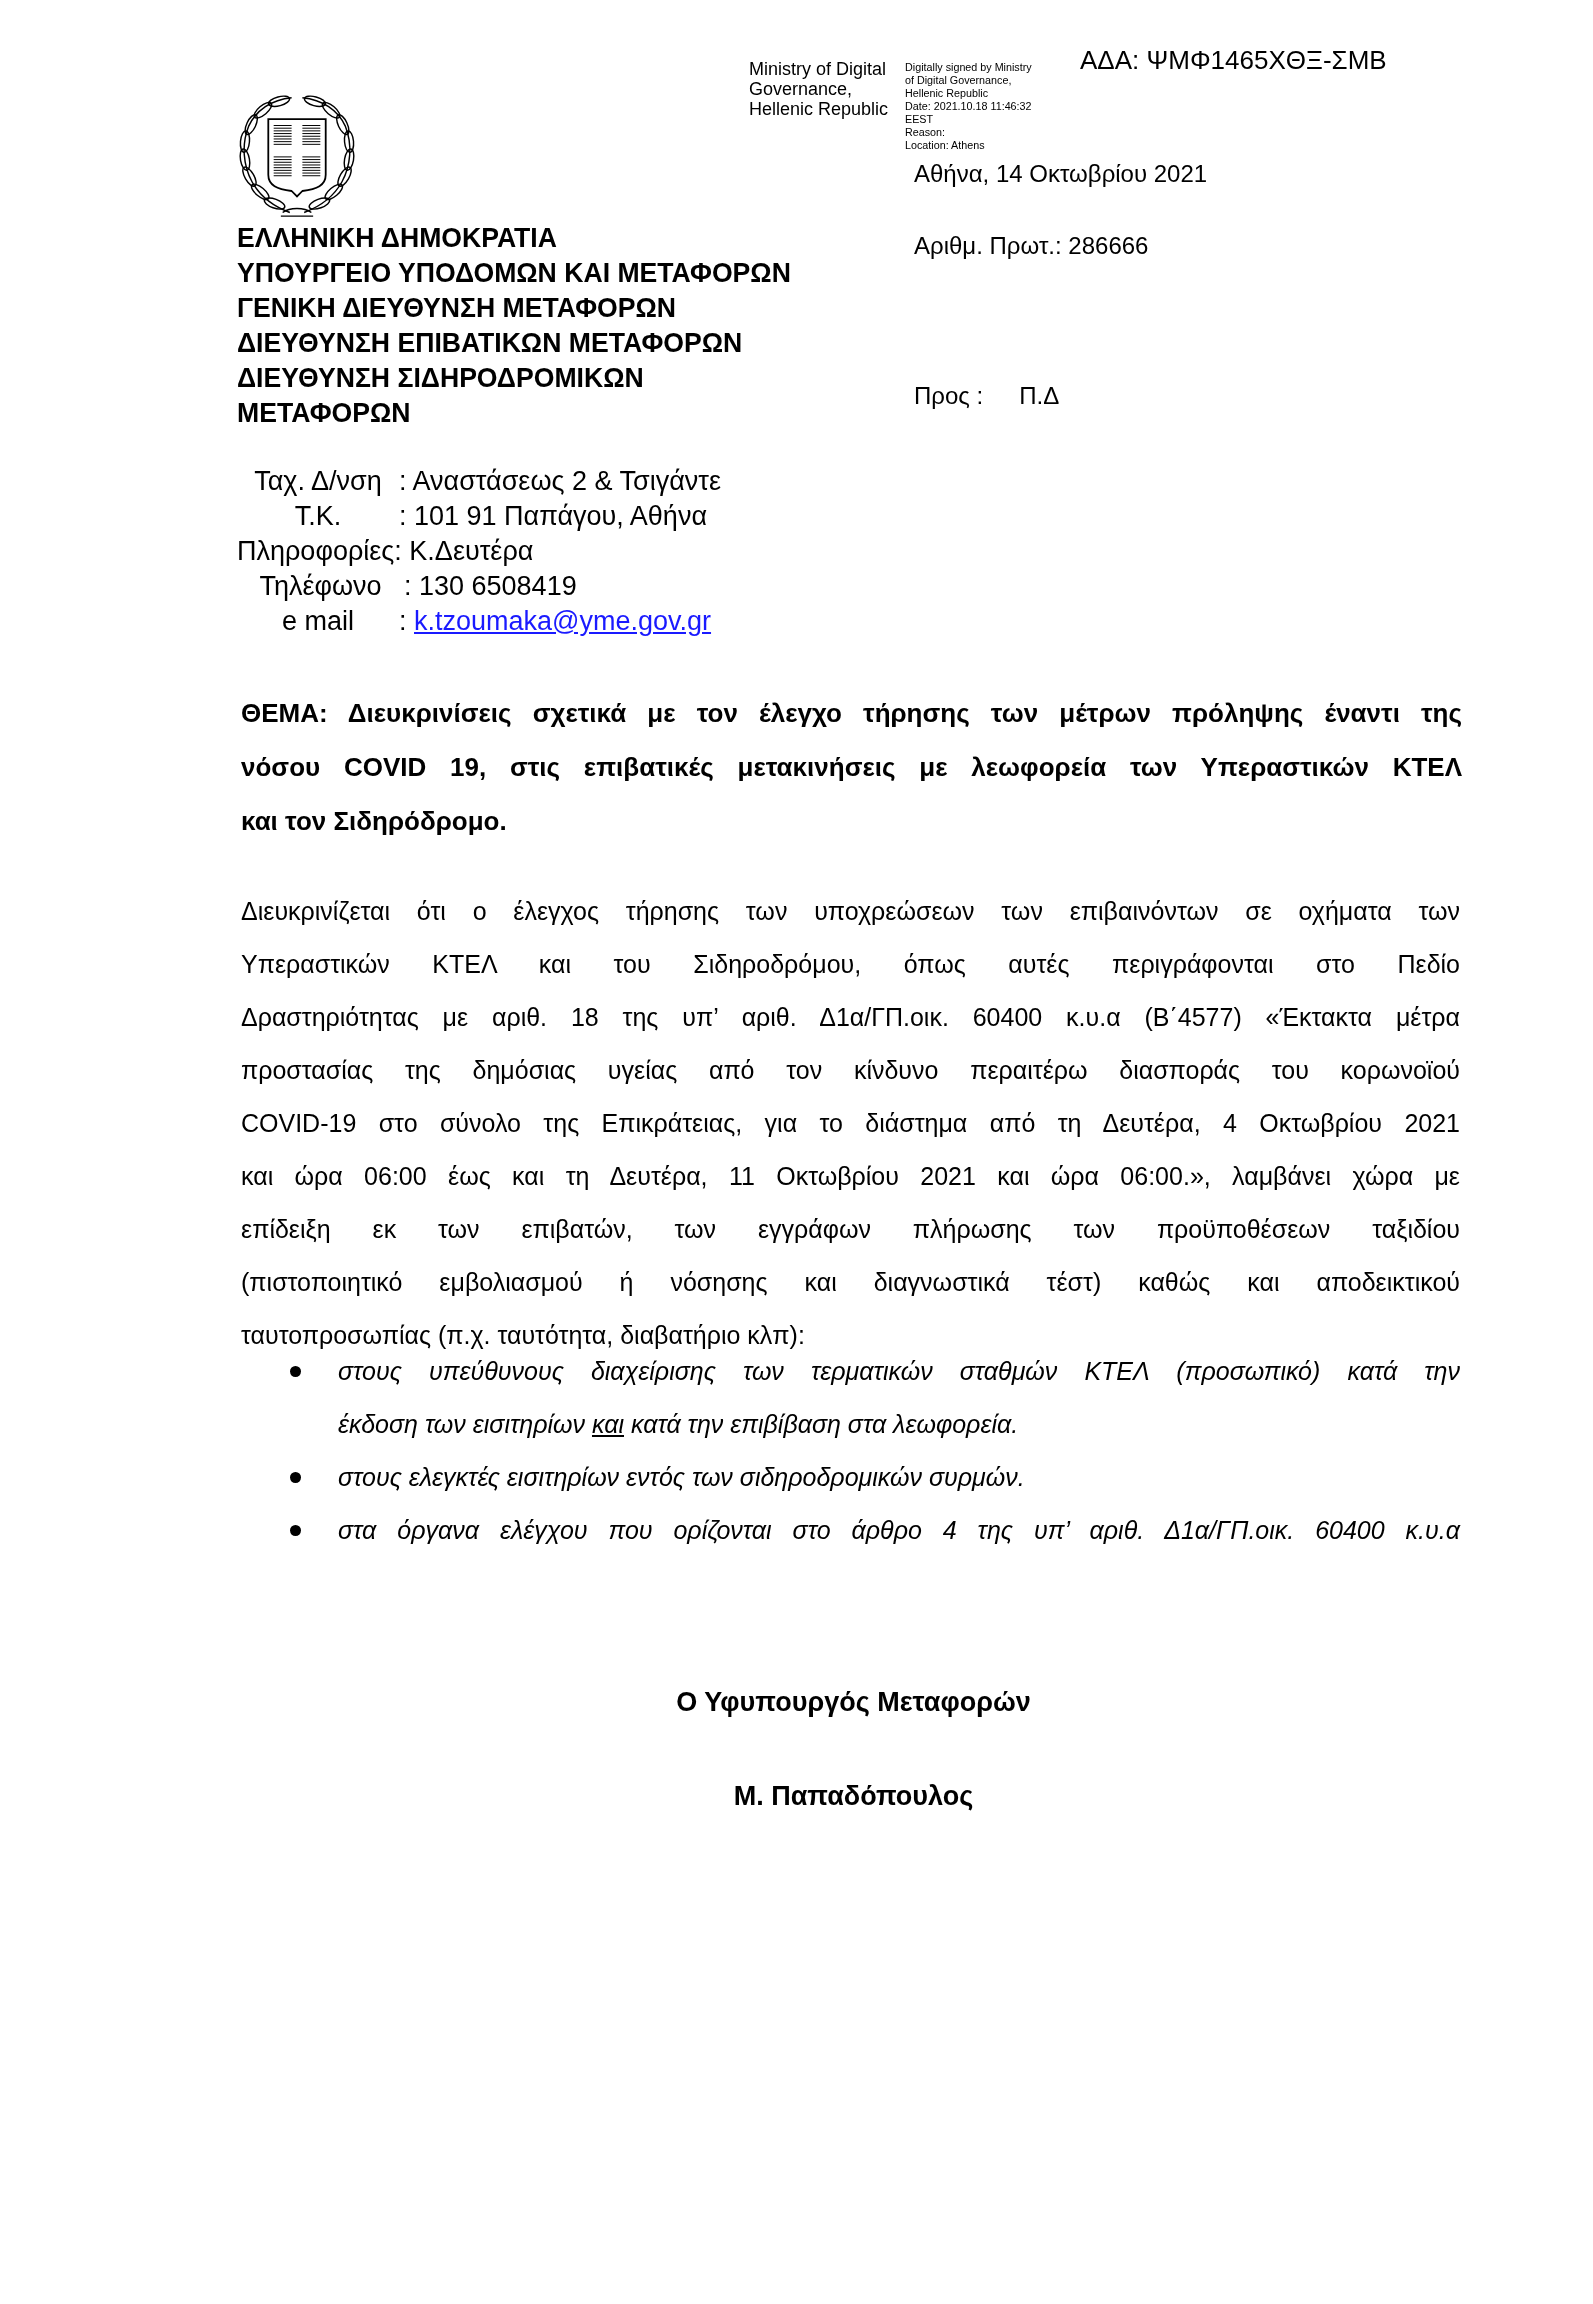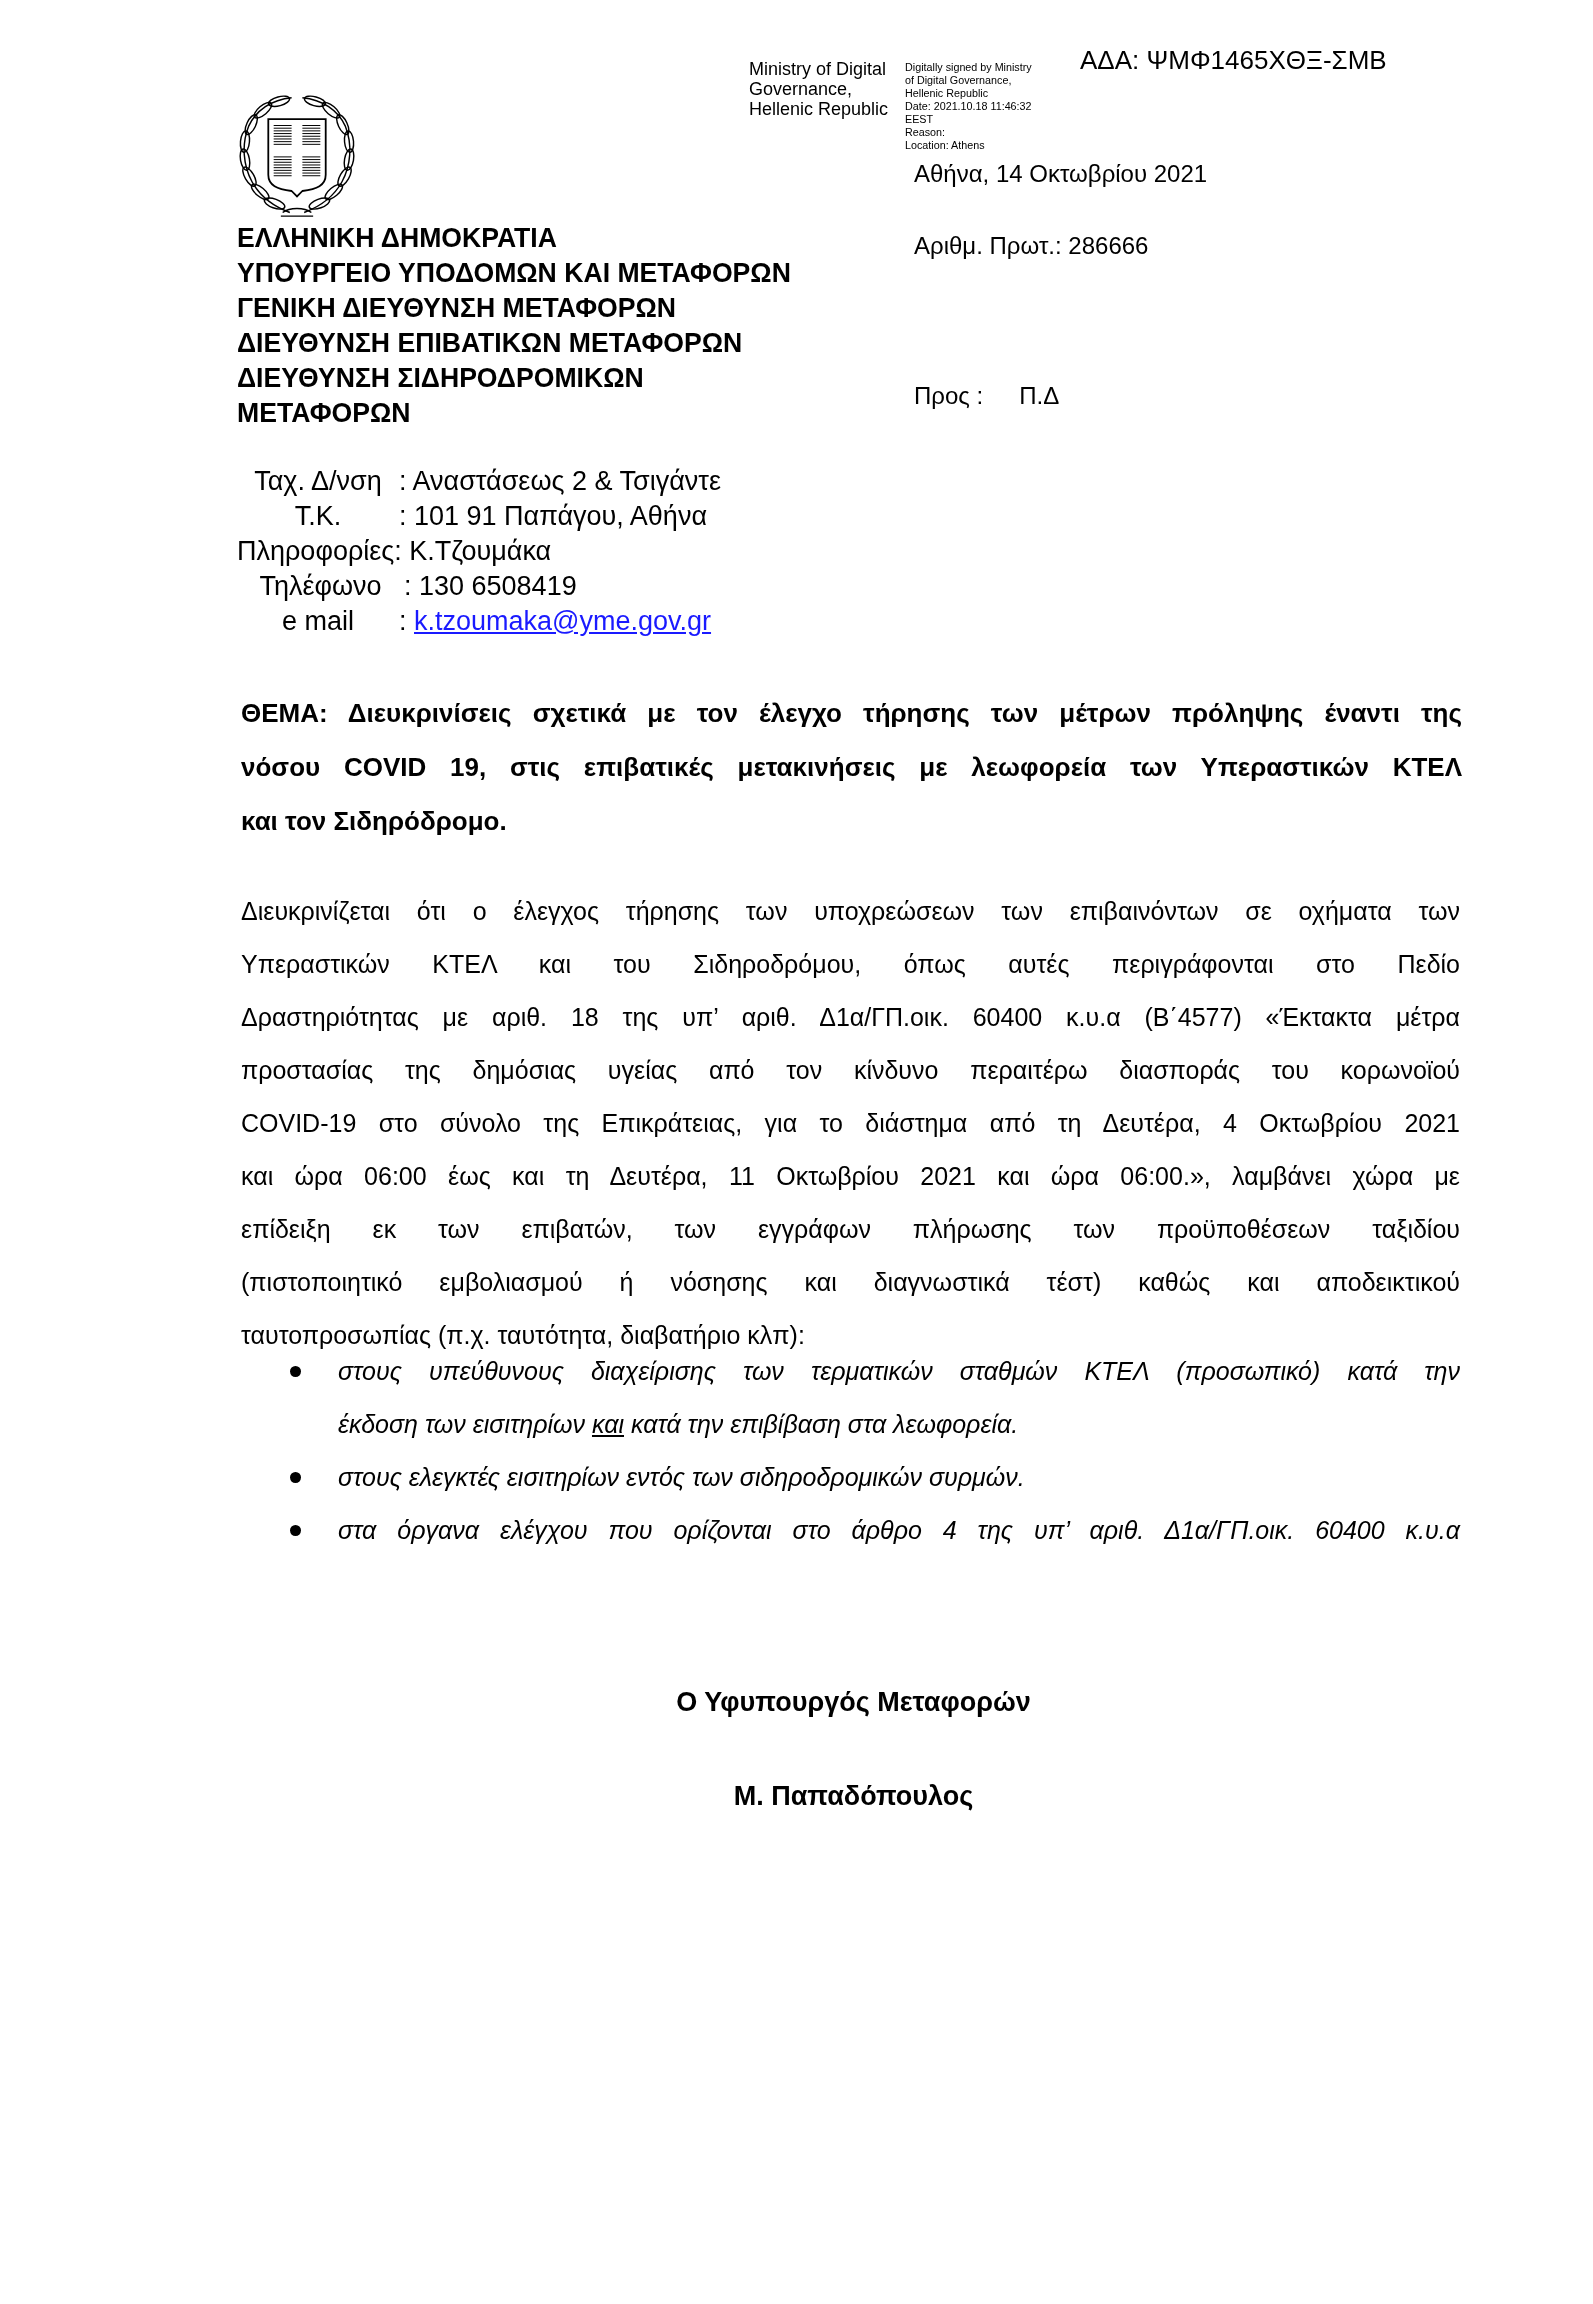--- a/index.html
+++ b/index.html
@@ -147,21 +147,21 @@
   <div class="row">
     <span class="lbl" style="width:162px">Ταχ. Δ/νση</span>
     <span>: Αναστάσεως 2 &amp; Τσιγάντε</span>
   </div>
   <div class="row">
     <span class="lbl" style="width:162px">Τ.Κ.</span>
     <span>: 101 91 Παπάγου, Αθήνα</span>
   </div>
   <div class="row">
     <span class="lbl">Πληροφορίες:</span>
-    <span style="white-space:pre"> Κ.Τζουμάκα</span>
+    <span style="white-space:pre"> Κ.Δευτέρα</span>
   </div>
   <div class="row">
     <span class="lbl" style="width:167px">Τηλέφωνο</span>
     <span>: 130 6508419</span>
   </div>
   <div class="row">
     <span class="lbl" style="width:162px">e mail</span>
     <span style="white-space:pre">: </span>
       <a class="link" href="mailto:k.tzoumaka@yme.gov.gr">k.tzoumaka@yme.gov.gr</a>
   </div>

